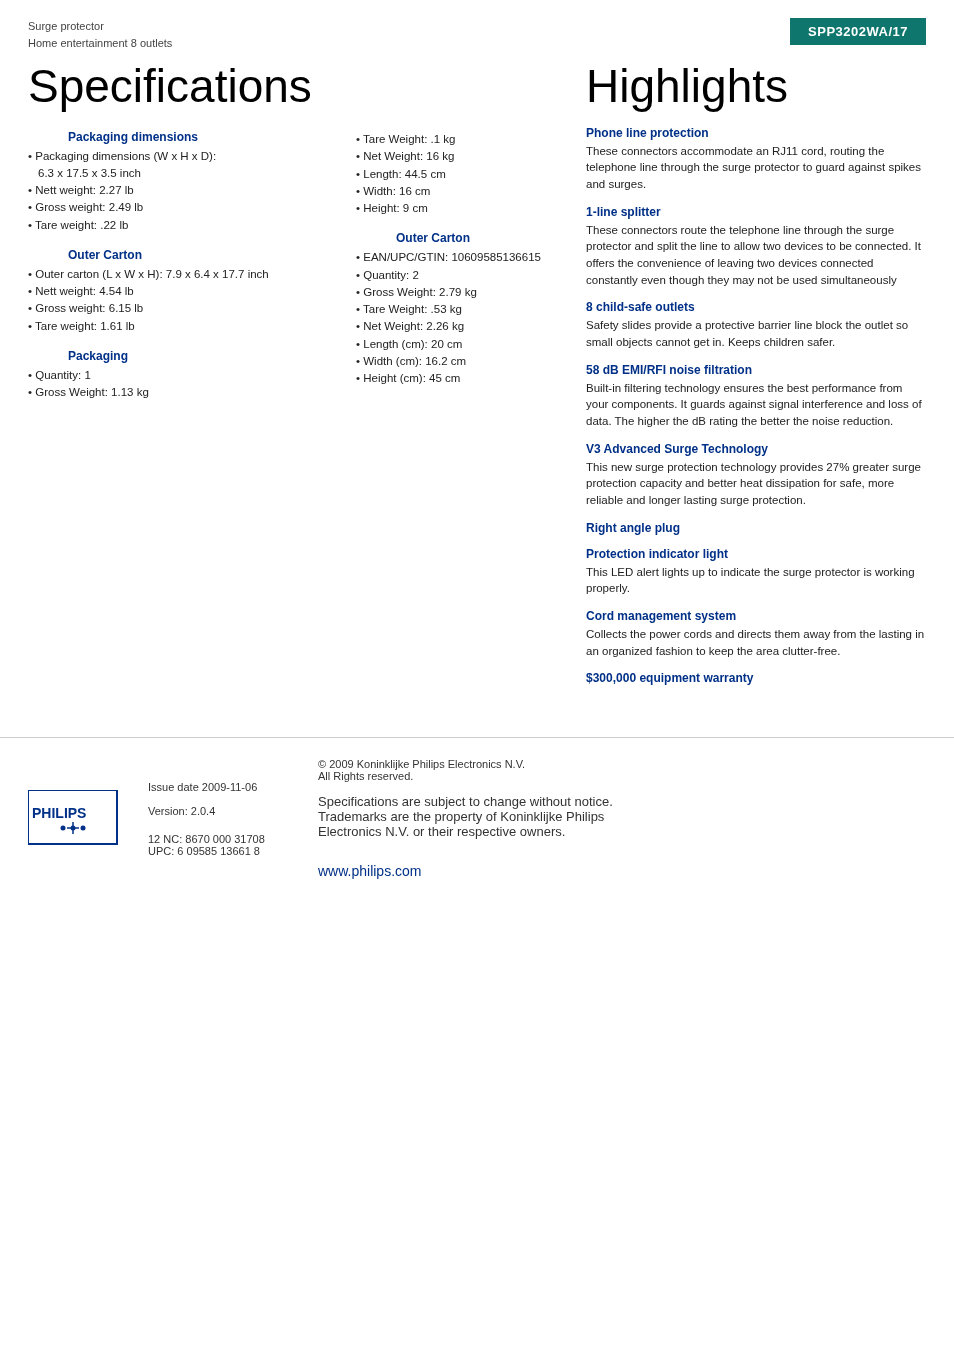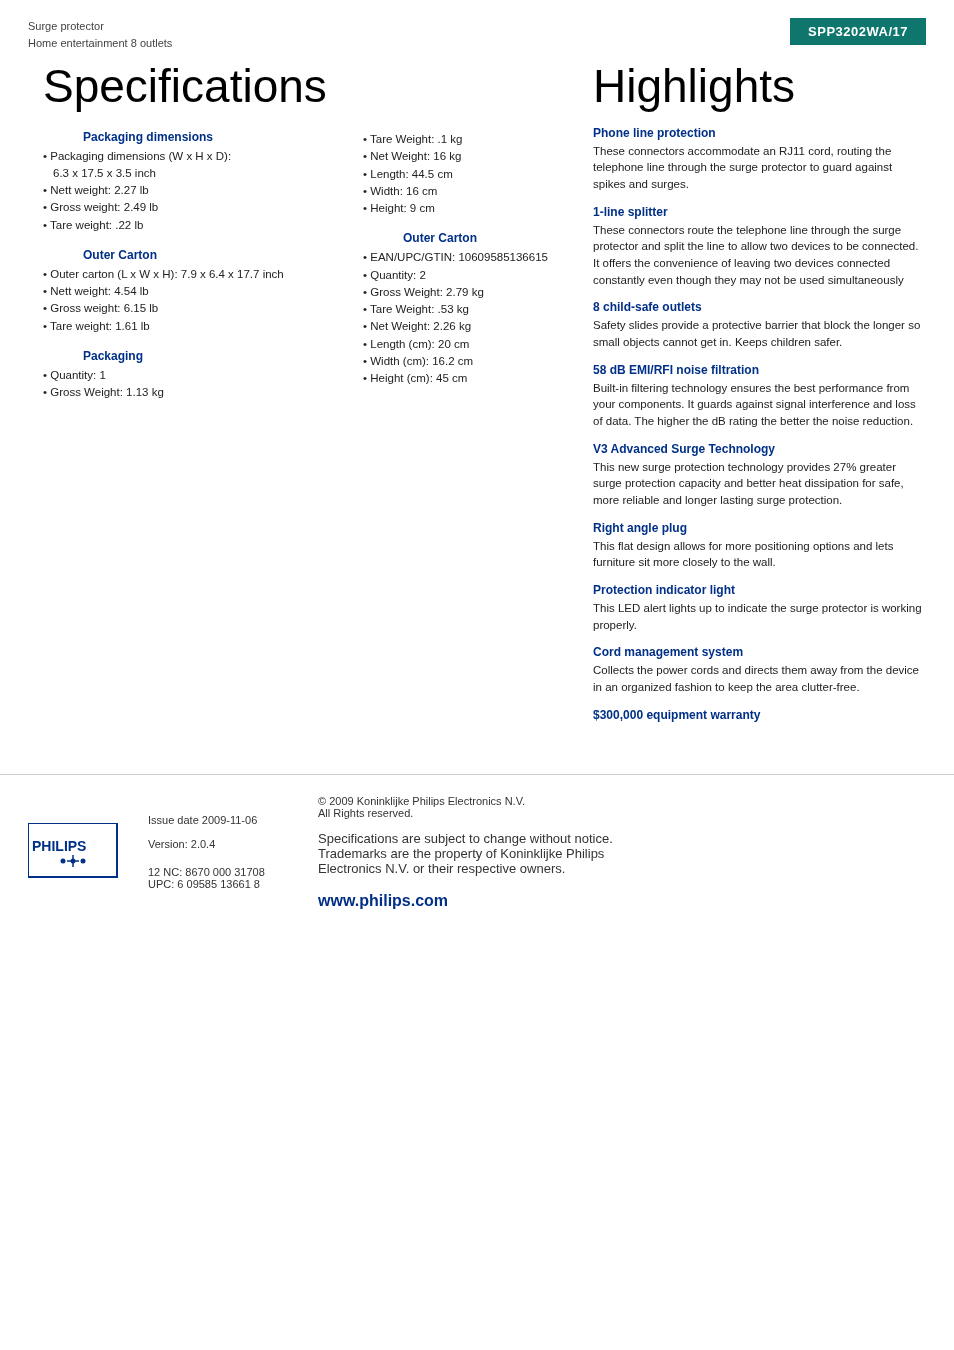--- a/index.html
+++ b/index.html
@@ -48,21 +48,20 @@
     }
     
     .main-content {
       display: flex;
       padding: 10px 28px 0 28px;
       gap: 30px;
     }
     .left-col {
       width: 290px;
       flex-shrink: 0;
-      margin-left: 15px;
     }
     .right-col {
       flex: 1;
     }
     
     .specs-title {
       font-size: 46px;
       font-weight: 300;
       color: #000;
       line-height: 1.1;
@@ -168,21 +167,21 @@
       <div class="spec-item">Outer carton (L x W x H): 7.9 x 6.4 x 17.7 inch</div>
       <div class="spec-item">Nett weight: 4.54 lb</div>
       <div class="spec-item">Gross weight: 6.15 lb</div>
       <div class="spec-item">Tare weight: 1.61 lb</div>
 
       <div class="section-heading">Packaging</div>
       <div class="spec-item">Quantity: 1</div>
       <div class="spec-item">Gross Weight: 1.13 kg</div>
     </div>
 
-    <div style="width:200px; flex-shrink:0; padding-top: 70px;">
+    <div style="width:200px; flex-shrink:0; padding-top: 70px; margin-left: 8px;">
 
       <div style="margin-bottom:14px;">
         <div class="spec-item">Tare Weight: .1 kg</div>
         <div class="spec-item">Net Weight: 16 kg</div>
         <div class="spec-item">Length: 44.5 cm</div>
         <div class="spec-item">Width: 16 cm</div>
         <div class="spec-item">Height: 9 cm</div>
       </div>
 
       <div class="section-heading">Outer Carton</div>
@@ -203,41 +202,40 @@
           <div class="highlight-section">
             <div class="highlight-heading">Phone line protection</div>
             <div class="highlight-text">These connectors accommodate an RJ11 cord, routing the telephone line through the surge protector to guard against spikes and surges.</div>
           </div>
           <div class="highlight-section">
             <div class="highlight-heading">1-line splitter</div>
             <div class="highlight-text">These connectors route the telephone line through the surge protector and split the line to allow two devices to be connected. It offers the convenience of leaving two devices connected constantly even though they may not be used simultaneously</div>
           </div>
           <div class="highlight-section">
             <div class="highlight-heading">8 child-safe outlets</div>
-            <div class="highlight-text">Safety slides provide a protective barrier that block the longer so small objects cannot get in. Keeps children safer.</div>
+            <div class="highlight-text">Safety slides provide a protective barrier line block the outlet so small objects cannot get in. Keeps children safer.</div>
           </div>
           <div class="highlight-section">
             <div class="highlight-heading">58 dB EMI/RFI noise filtration</div>
             <div class="highlight-text">Built-in filtering technology ensures the best performance from your components. It guards against signal interference and loss of data. The higher the dB rating the better the noise reduction.</div>
           </div>
           <div class="highlight-section">
             <div class="highlight-heading">V3 Advanced Surge Technology</div>
             <div class="highlight-text">This new surge protection technology provides 27% greater surge protection capacity and better heat dissipation for safe, more reliable and longer lasting surge protection.</div>
           </div>
           <div class="highlight-section">
             <div class="highlight-heading">Right angle plug</div>
-            <div class="highlight-text">This flat design allows for more positioning options and lets furniture sit more closely to the wall.</div>
           </div>
           <div class="highlight-section">
             <div class="highlight-heading">Protection indicator light</div>
             <div class="highlight-text">This LED alert lights up to indicate the surge protector is working properly.</div>
           </div>
           <div class="highlight-section">
             <div class="highlight-heading">Cord management system</div>
-            <div class="highlight-text">Collects the power cords and directs them away from the device in an organized fashion to keep the area clutter-free.</div>
+            <div class="highlight-text">Collects the power cords and directs them away from the lasting in an organized fashion to keep the area clutter-free.</div>
           </div>
           <div class="highlight-section">
             <div class="highlight-heading">$300,000 equipment warranty</div>
           </div>
         </div>
     </div>
   </div>
 
   <div class="footer" style="margin-top:40px; position:relative; bottom:auto;">
 
@@ -265,16 +263,16 @@
       <div style="font-size:11px; color:#333; margin-top:10px; white-space:pre-line;">12 NC: 8670 000 31708
 UPC: 6 09585 13661 8</div>
     </div>
 
     <div style="display:flex; flex-direction:column; gap:4px; margin-left:20px; flex:1;">
       <div style="font-size:11px; color:#333; white-space:pre-line;">© 2009 Koninklijke Philips Electronics N.V.
 All Rights reserved.</div>
       <div style="font-size:13px; color:#333; white-space:pre-line; margin-top:8px;">Specifications are subject to change without notice.
 Trademarks are the property of Koninklijke Philips
 Electronics N.V. or their respective owners.</div>
-      <div style="font-size:16px; font-weight:bold; color:#003087; margin-top:12px;">www.philips.com</div>
+      <div style="font-size:14px; font-weight:normal; color:#003087; margin-top:20px;">www.philips.com</div>
     </div>
   </div>
 </div>
 
 </body></html>

